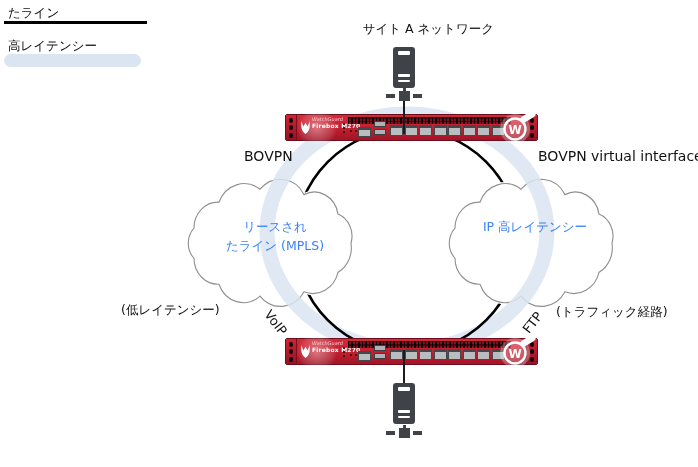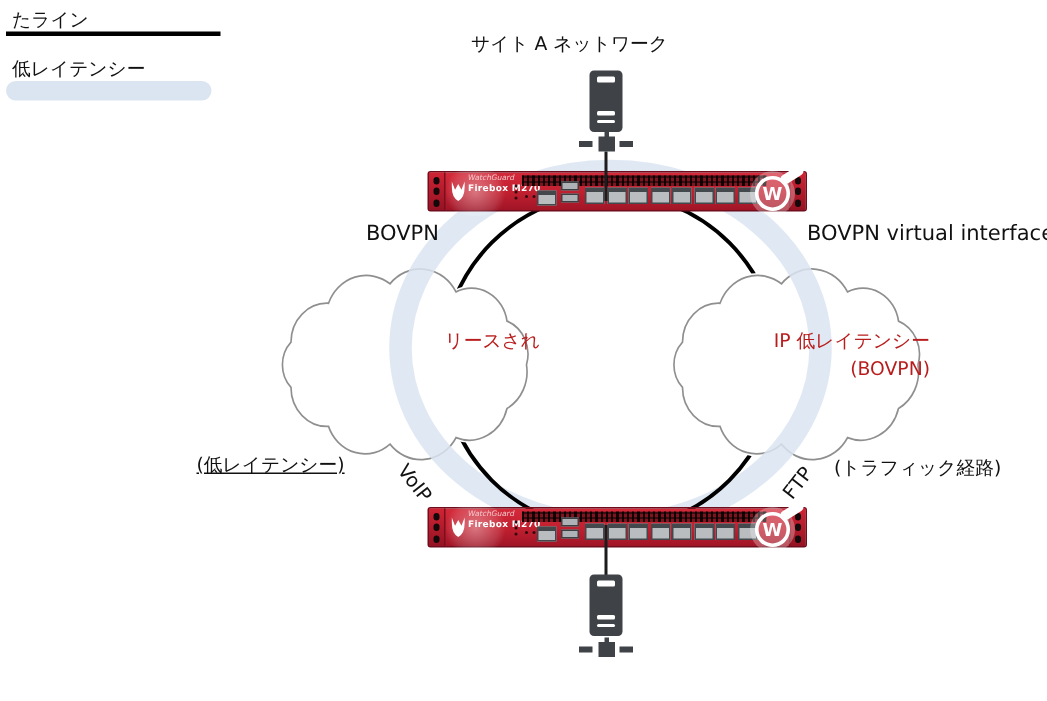--- a/index.html
+++ b/index.html
@@ -1,19 +1,19 @@
 <!DOCTYPE html>
 <html><head>
 <meta charset="utf-8">
 <style>
   html,body{margin:0;padding:0;background:#fff;}
   #stage{position:relative;width:698px;height:467px;background:#ffffff;overflow:hidden;
          font-family:"DejaVu Sans","Liberation Sans",sans-serif;color:#1a1a1a;}
   .lbl{position:absolute;font-size:12.5px;color:#111;white-space:nowrap;z-index:6;}
-  .lbl.center{text-align:left;}
+  .lbl.center{text-align:right;}
 
   
   #legend-physical-line{position:absolute;left:4px;top:21px;width:143px;height:3px;background:#000;z-index:6;}
   #legend-traffic-swatch{position:absolute;left:4px;top:54px;width:137px;height:13px;border-radius:7px;background:#dbe5f1;z-index:6;}
 
   
   #netsvg{position:absolute;left:0;top:0;z-index:1;}
 
   
   .tower{position:absolute;width:22px;height:41px;background:#3f4347;border-radius:3px;z-index:5;}
@@ -51,32 +51,32 @@
          border:1px solid #43484d;border-top:3px solid #43484d;box-sizing:border-box;}
   .dualport{position:absolute;left:88px;top:6px;width:12px;}
   .dualport i{display:block;width:12px;height:6px;background:#aeb2b6;border:1px solid #3c4043;
               box-sizing:border-box;margin-bottom:1.5px;}
   .ports{position:absolute;left:104px;top:10px;display:flex;}
   .ports i{width:13px;height:11px;background:#b9bdc0;border:1px solid #43484d;border-top:3px solid #43484d;
            box-sizing:border-box;margin-right:1.5px;}
   .wlogo{position:absolute;left:212px;top:-3px;width:42px;height:33px;}
 
   
-  .cloudtext{position:absolute;width:170px;text-align:right;font-size:12.5px;line-height:19px;color:#b91c1c;z-index:6;}
+  .cloudtext{position:absolute;width:170px;text-align:center;font-size:12.5px;line-height:19px;color:#3b82f6;z-index:6;}
 
   .rot{position:absolute;font-size:13px;color:#111;white-space:nowrap;z-index:6;}
 </style>
 </head>
 <body>
 
 <div id="stage">
 
   <div class="lbl" style="left:8px;top:5px;">たライン</div>
   <div id="legend-physical-line"></div>
-  <div class="lbl" style="left:8px;top:38px;">低レイテンシー</div>
+  <div class="lbl" style="left:8px;top:38px;">高レイテンシー</div>
   <div id="legend-traffic-swatch"></div>
 
   <svg id="netsvg" width="698" height="467" viewBox="0 0 698 467">
     <defs>
       <path id="cloudShape" d="M175,65 A26,26 0 0 1 162,92 A26,26 0 0 1 128,110 A27,27 0 0 1 84,114 A26,26 0 0 1 43,103 A24,24 0 0 1 18,79 A20,20 0 0 1 18,51 A24,24 0 0 1 43,27 A27,27 0 0 1 84,15 A27,27 0 0 1 128,20 A24,24 0 0 1 162,38 A22,22 0 0 1 175,65 Z"></path>
       <mask id="cloudMask">
         <rect x="0" y="0" width="698" height="467" fill="#fff"></rect>
         <use href="#cloudShape" transform="translate(176,173) scale(1,1.08)" fill="#000" stroke="#000" stroke-width="3"></use>
         <use href="#cloudShape" transform="translate(437,173) scale(1,1.08)" fill="#000" stroke="#000" stroke-width="3"></use>
       </mask>
@@ -152,27 +152,27 @@
       <text x="17" y="21.5" text-anchor="middle" font-size="12" font-weight="bold" fill="#ffffff">W</text>
       <rect x="21" y="6.5" width="17" height="6.5" rx="3.2" fill="#ffffff" transform="rotate(-32 21 6.5)"></rect>
     </svg>
   </div>
 
   <div class="lbl" style="left:244px;top:148px;font-size:14px;">BOVPN</div>
   <div class="lbl" style="left:538px;top:148px;font-size:14px;">BOVPN virtual interface</div>
 
   <div class="cloudtext" style="left:190px;top:217px;">
     <div>リースされ</div>
+    <div>たライン (MPLS)</div>
   </div>
   <div class="cloudtext" style="left:450px;top:217px;">
-    <div>IP 低レイテンシー</div>
-    <div>(BOVPN)</div>
-  </div>
-
-  <div class="lbl" style="left:131px;top:302px;text-decoration:underline;">(低レイテンシー)</div>
+    <div>IP 高レイテンシー</div>
+  </div>
+
+  <div class="lbl" style="left:121px;top:302px;">(低レイテンシー)</div>
   <div class="lbl" style="left:556px;top:304px;">(トラフィック経路)</div>
   <div class="rot" style="left:262px;top:315px;transform:rotate(52deg);">VoIP</div>
   <div class="rot" style="left:521px;top:315px;transform:rotate(-52deg);">FTP</div>
 
   <div class="firebox" style="left:285px;top:338px;">
     <div class="halo"></div>
     <div class="ear left">
         <i></i>
         <i></i>
         <i></i>

